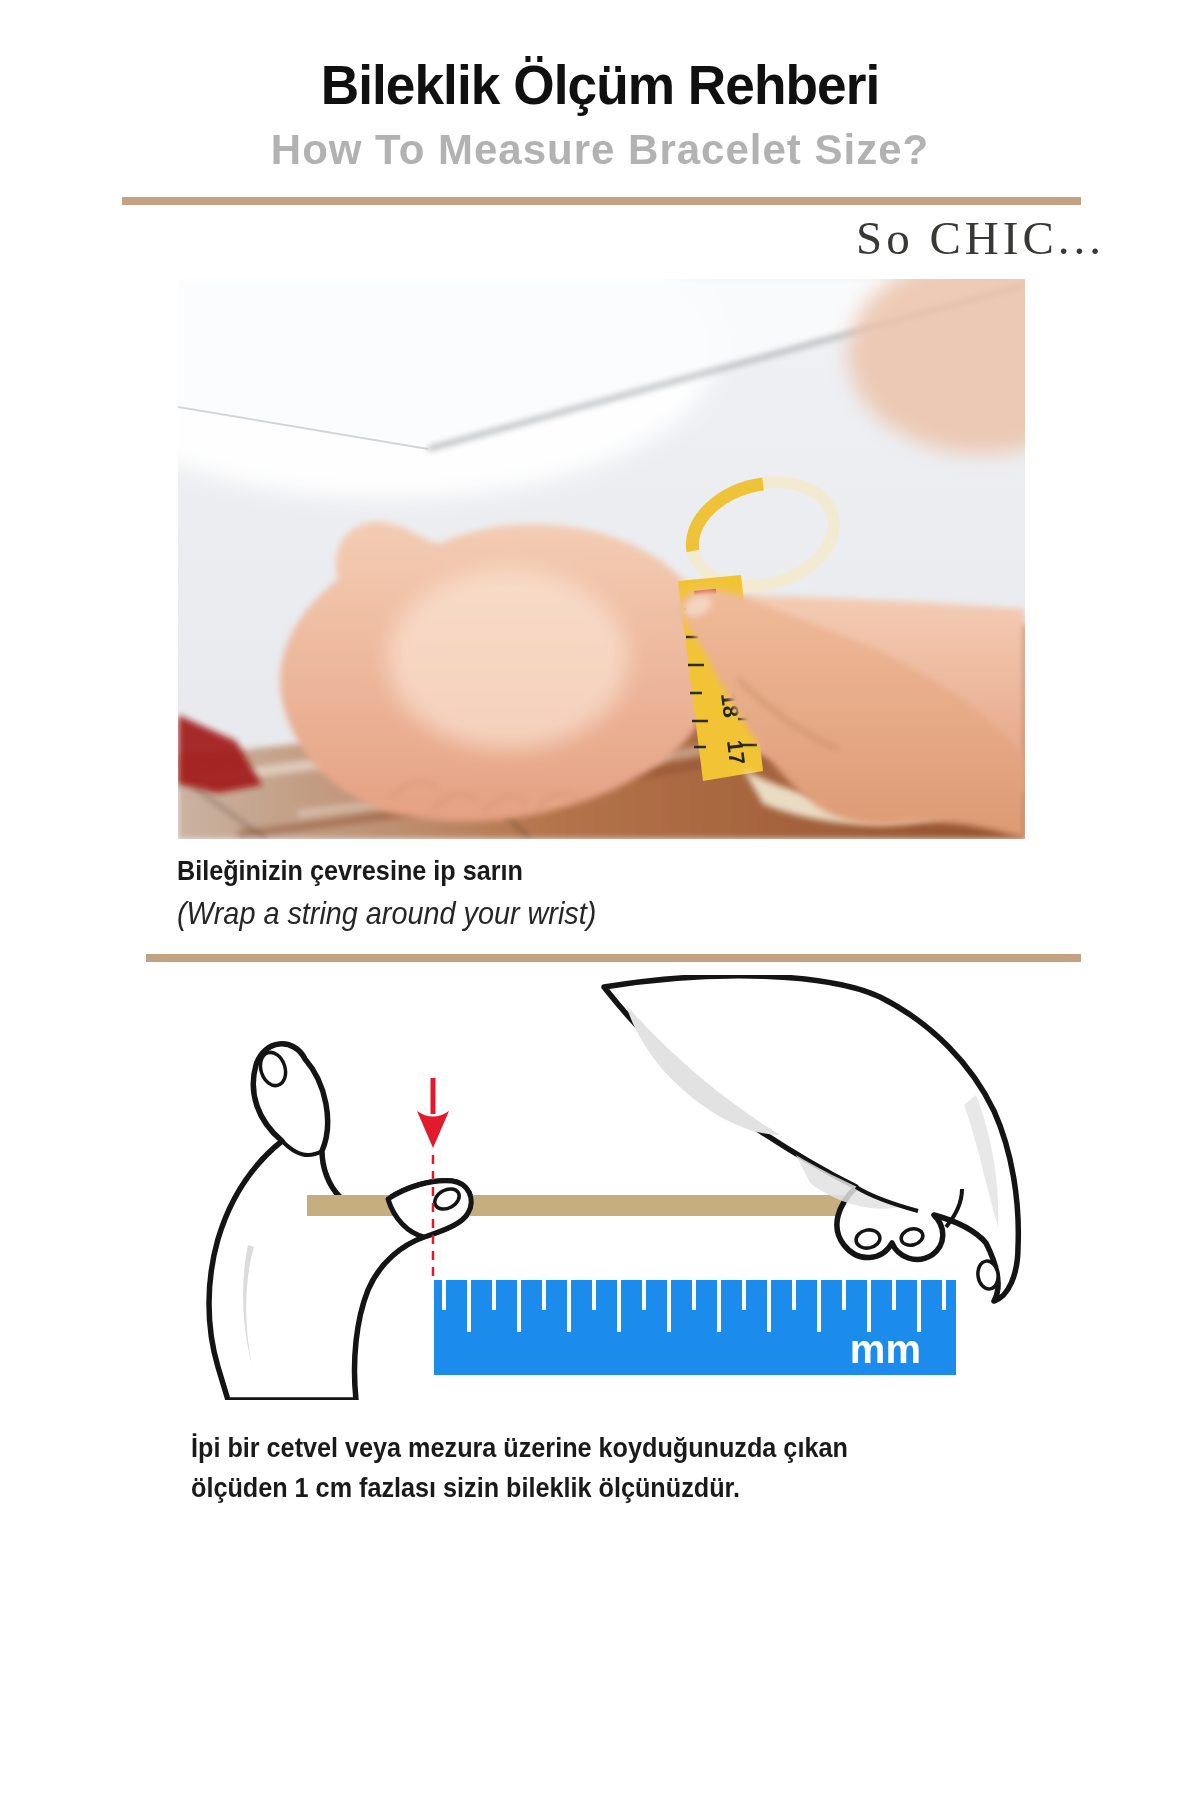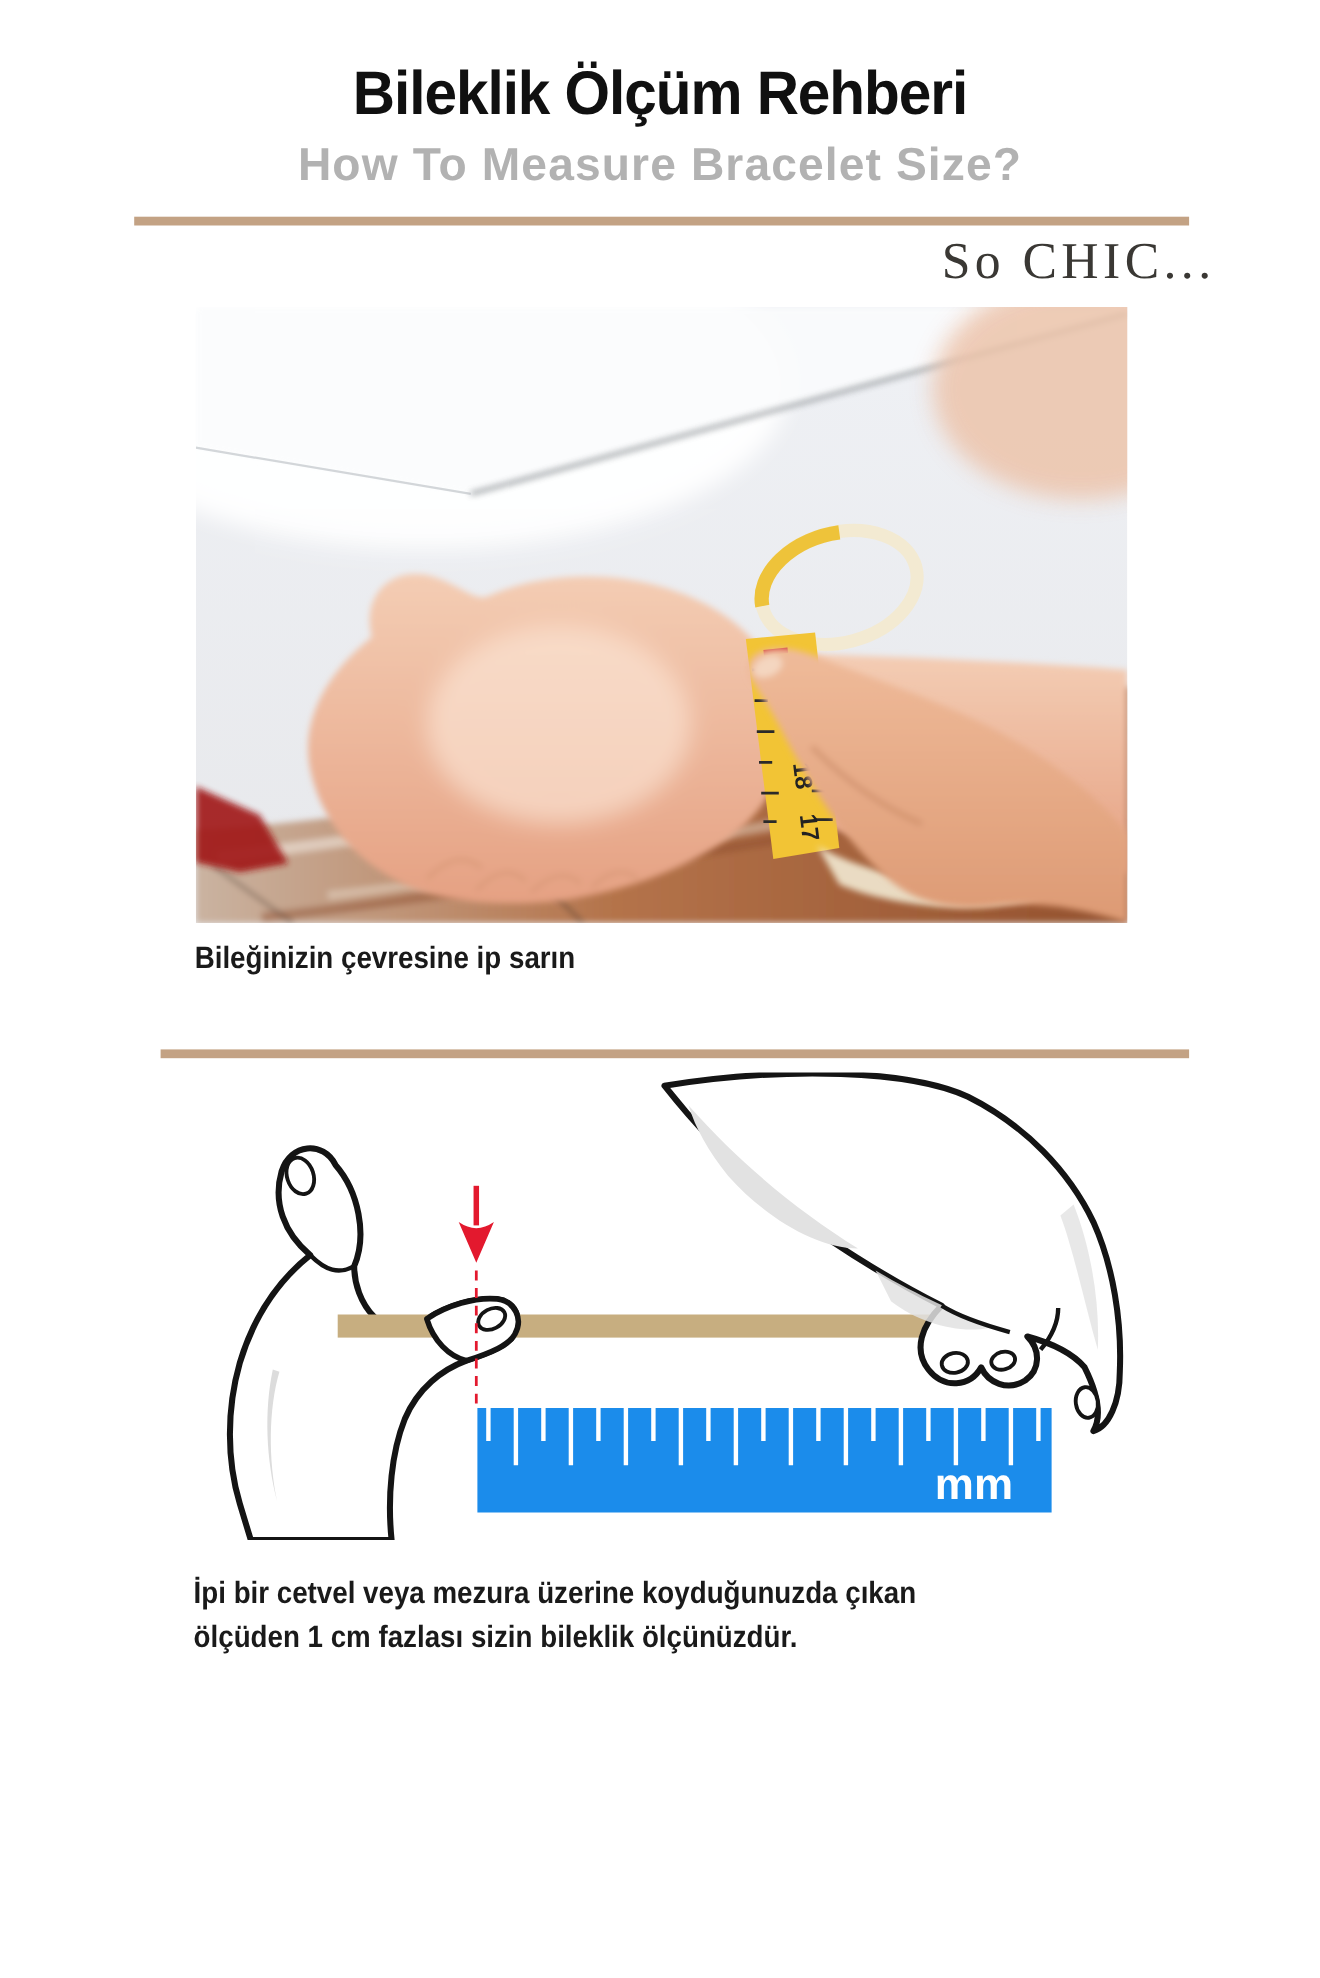--- a/index.html
+++ b/index.html
@@ -17,21 +17,21 @@
   .brand{position:absolute;right:115px;top:211px;font-family:"Liberation Serif",serif;
          font-size:47px;font-weight:400;letter-spacing:4px;color:#3a3834;white-space:nowrap;margin-left:36px;}
   
   .photo{position:absolute;left:178px;top:279px;width:847px;height:560px;overflow:hidden;}
   
   .cap{position:absolute;color:#1a1a1a;}
   .cond{display:inline-block;transform:scaleX(.9);transform-origin:left center;white-space:nowrap;}
   .cap .b{font-size:28px;font-weight:700;line-height:42px;}
   .cap .i{font-size:32px;font-style:italic;font-weight:400;line-height:42px;color:#262626;}
   .cap1{left:177px;top:850px;}
-  .cap2{left:176px;top:1428px;}
+  .cap2{left:191px;top:1428px;}
   .cap2 .b{line-height:40px;}
   .cap2 .i{line-height:40px;}
   .cap2 .gap{height:7px;}
   
   .illu{position:absolute;left:156px;top:975px;width:950px;height:425px;}
   svg{display:block;}
 </style>
 </head>
 <body>
 
@@ -115,20 +115,21 @@
       <g filter="url(#soft)">
         <path d="M509,344 C498,332 500,320 512,314 C530,306 552,312 575,322 C635,345 700,368 740,392 C790,420 830,455 847,480 L847,560 C800,545 760,540 720,545 C690,548 660,542 640,528 C600,500 560,440 530,380 C518,358 508,345 509,344 Z" fill="url(#skin2G)"></path>
         <ellipse cx="520" cy="327" rx="14" ry="9" transform="rotate(-25 520 327)" fill="#f4d9c4" opacity="0.9"></ellipse>
         <path d="M560,400 C590,430 625,455 660,470" stroke="#c98a66" stroke-width="5" opacity="0.6" fill="none"></path>
       </g>
     </svg>
   </div>
 
   <div class="cap cap1">
     <div class="b"><span class="cond">Bileğinizin çevresine ip sarın</span></div>
+    <div class="i"><span class="cond">(Wrap a string around your wrist)</span></div>
   </div>
   <div class="divider d2"></div>
 
   <div class="illu">
     <svg width="950" height="425" viewBox="0 0 950 425">
 
       <g>
         <path d="M80,260 C70,300 72,350 84,395 C94,372 96,320 104,284 Z" fill="#dedede"></path>
         <path d="M149,84 C138,62 108,64 100,90 C92,118 102,146 126,166 C96,190 74,224 62,264 C50,306 50,352 62,392 L72,425 L200,425 C196,386 200,345 212,315 C224,287 246,270 268,262 C292,254 306,248 312,238 C320,224 312,208 296,206 C276,204 250,212 232,224 C212,236 196,234 184,222 C172,210 166,192 166,176 C178,148 170,108 149,84 Z" fill="#ffffff" stroke="#141414" stroke-width="5.5" stroke-linejoin="round"></path>
         <path d="M126,166 C140,180 152,184 166,176" stroke="#141414" stroke-width="4" fill="none"></path>

